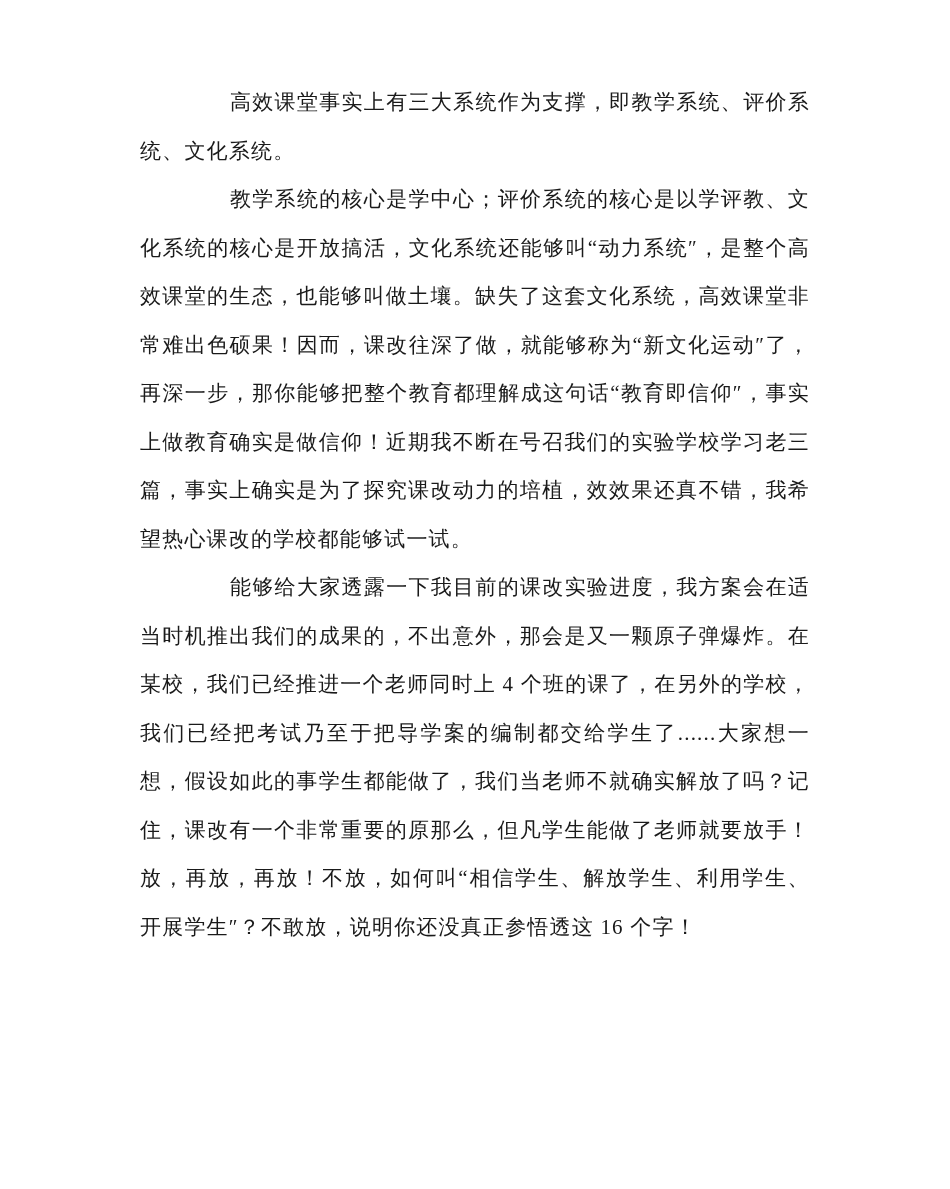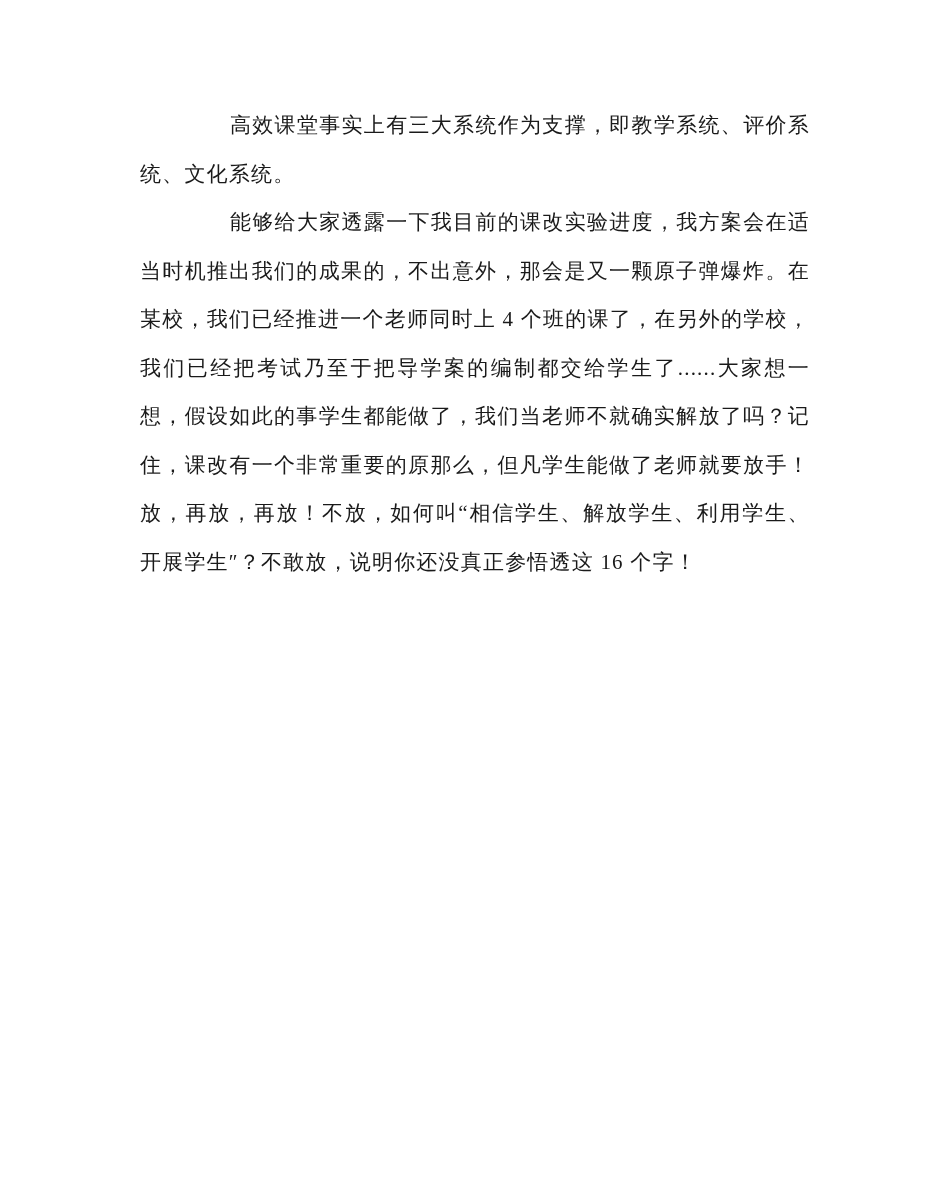--- a/index.html
+++ b/index.html
@@ -7,21 +7,21 @@
       padding: 0;
       background: #ffffff;
     }
     .page {
       position: relative;
       box-sizing: border-box;
       width: 950px;
       height: 988px;
       margin: 0 auto;
       background: #ffffff;
-      padding: 101px 140px 0 140px;
+      padding: 78px 140px 0 140px;
       overflow: hidden;
     }
     .doc-body {
       width: 670px;
     }
     p.doc-para {
       margin: 0;
       padding: 0;
       font-family: "Liberation Serif", "DejaVu Serif", serif;
       font-size: 21px;
@@ -33,15 +33,16 @@
       text-indent: 90px;
       word-break: break-all;
     }
   </style>
 </head>
 <body>
 
 <div class="page">
   <div class="doc-body">
     <p class="doc-para">高效课堂事实上有三大系统作为支撑，即教学系统、评价系统、文化系统。</p>
+    <p class="doc-para">教学系统的核心是学中心；评价系统的核心是以学评教、文化系统的核心是开放搞活，文化系统还能够叫“动力系统″，是整个高效课堂的生态，也能够叫做土壤。缺失了这套文化系统，高效课堂非常难出色硕果！因而，课改往深了做，就能够称为“新文化运动″了，再深一步，那你能够把整个教育都理解成这句话“教育即信仰″，事实上做教育确实是做信仰！近期我不断在号召我们的实验学校学习老三篇，事实上确实是为了探究课改动力的培植，效效果还真不错，我希望热心课改的学校都能够试一试。</p>
     <p class="doc-para">能够给大家透露一下我目前的课改实验进度，我方案会在适当时机推出我们的成果的，不出意外，那会是又一颗原子弹爆炸。在某校，我们已经推进一个老师同时上 4 个班的课了，在另外的学校，我们已经把考试乃至于把导学案的编制都交给学生了......大家想一想，假设如此的事学生都能做了，我们当老师不就确实解放了吗？记住，课改有一个非常重要的原那么，但凡学生能做了老师就要放手！放，再放，再放！不放，如何叫“相信学生、解放学生、利用学生、开展学生″？不敢放，说明你还没真正参悟透这 16 个字！</p>
   </div>
 </div>
 
 </body></html>

